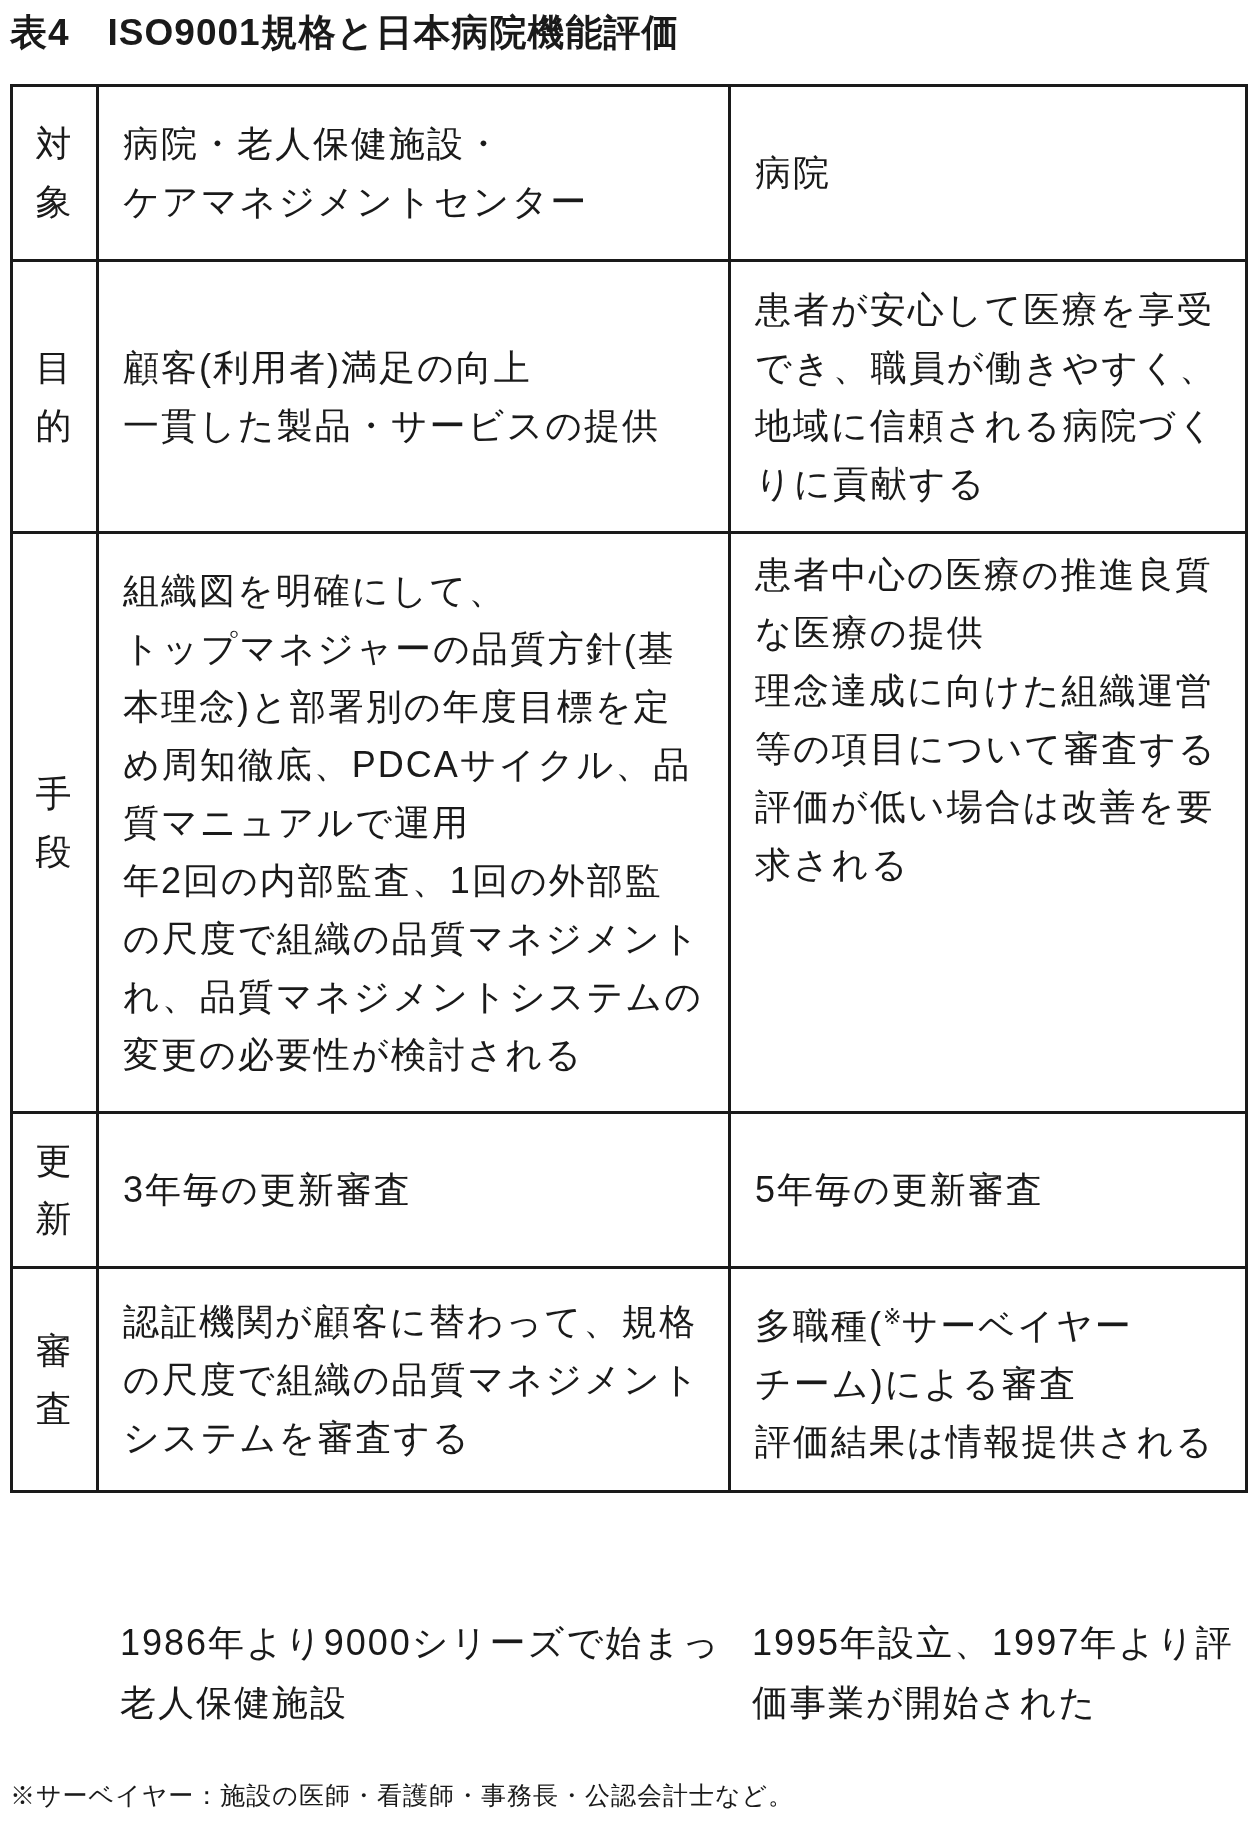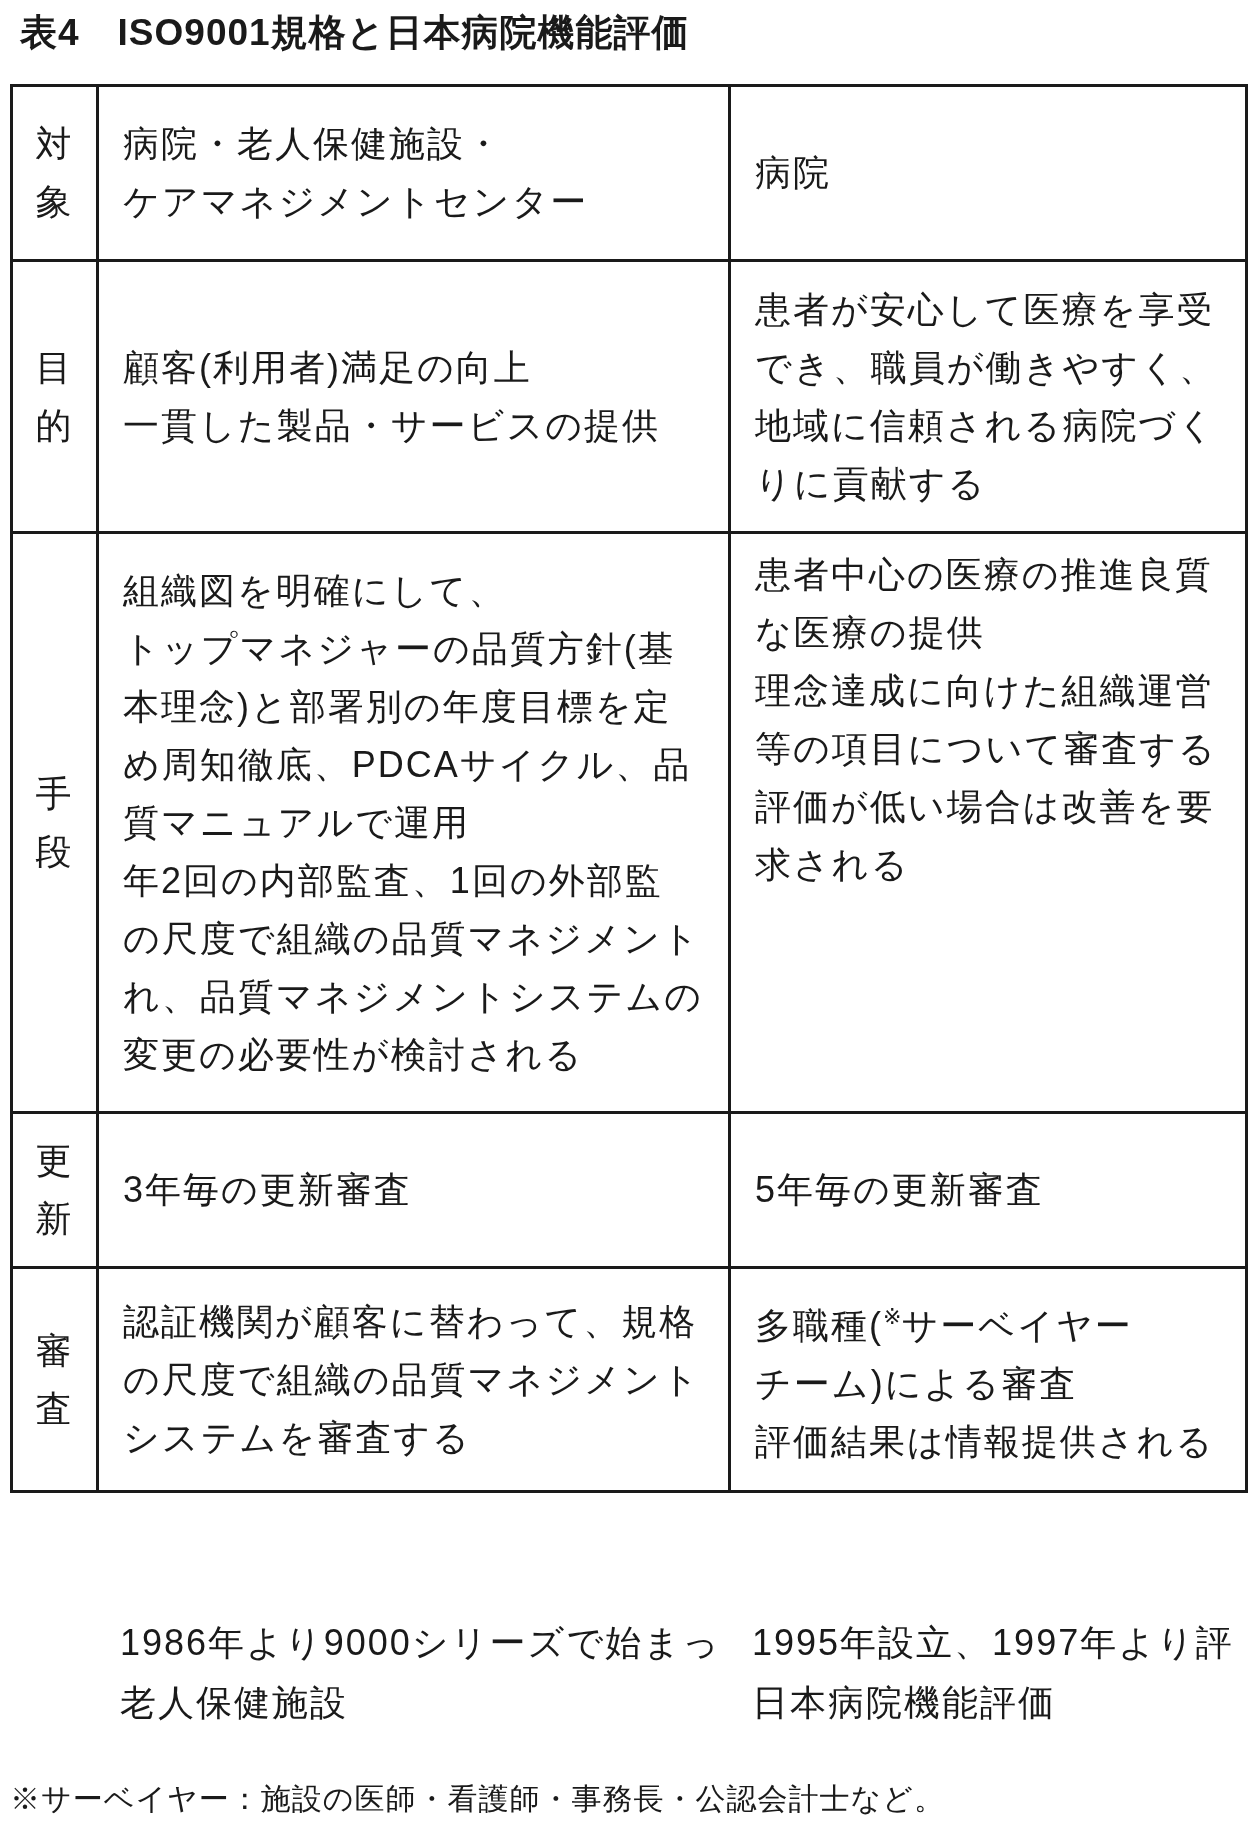--- a/index.html
+++ b/index.html
@@ -11,21 +11,20 @@
     font-family: "Liberation Sans", "DejaVu Sans", sans-serif;
   }
 
   .page-title {
     position: absolute;
     left: 10px; top: 8px;
     font-size: 37px;
     font-weight: bold;
     letter-spacing: 1px;
     white-space: pre;
-    margin-left: 10px;
   }
 
   table.cmp {
     position: absolute;
     left: 10px; top: 84px;
     width: 1235px;
     border-collapse: collapse;
     table-layout: fixed;
   }
   table.cmp col.c-label { width: 86px; }
@@ -85,21 +84,21 @@
     letter-spacing: 2px;
     white-space: pre;
   }
   .footnote.fn-iso  { left: 120px; }
   .footnote.fn-eval { left: 752px; }
 
   .bottom-note {
     position: absolute;
     left: 10px; top: 1779px;
     font-family: "Liberation Serif", "DejaVu Serif", serif;
-    font-size: 30px;
+    font-size: 25px;
     letter-spacing: 1px;
     white-space: pre;
   }
 </style>
 </head>
 <body>
 
 <div class="page-title">表4　ISO9001規格と日本病院機能評価</div>
 
 <table class="cmp">
@@ -165,15 +164,15 @@
       <td class="cell"><span>多職種(</span><span class="sup">※</span><span>サーベイヤー
 チーム)による審査
 評価結果は情報提供される</span></td>
     </tr>
   </tbody>
 </table>
 
 <div class="footnote fn-iso">1986年より9000シリーズで始まっ
 老人保健施設</div>
 <div class="footnote fn-eval">1995年設立、1997年より評
-日本病院機能評価</div>
+価事業が開始された</div>
 
 <div class="bottom-note">※サーベイヤー：施設の医師・看護師・事務長・公認会計士など。</div>
 
 </body></html>

